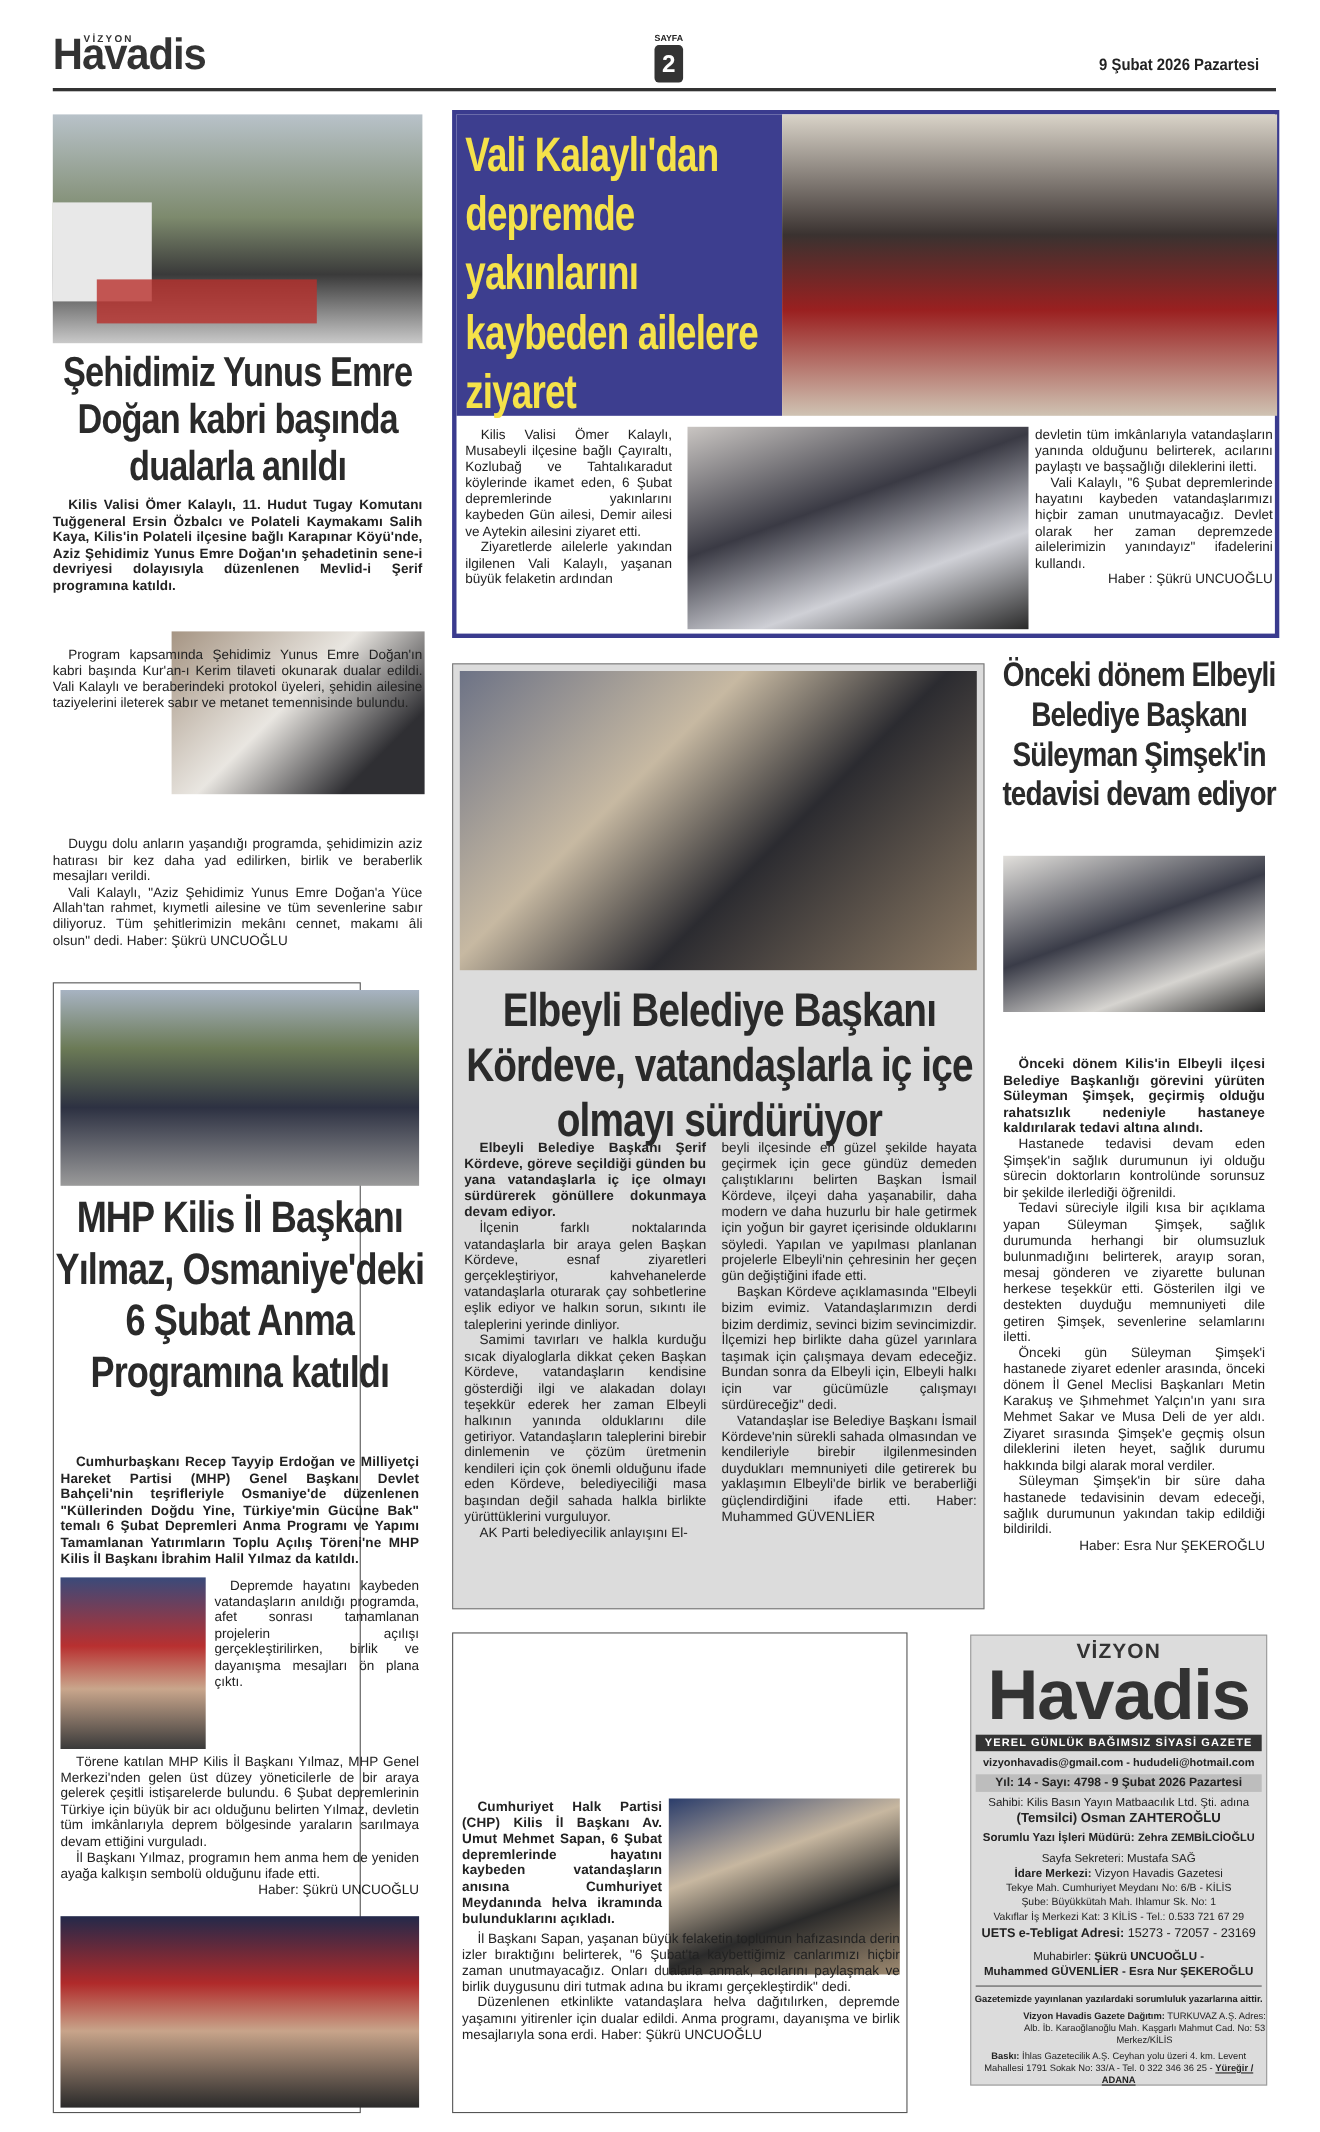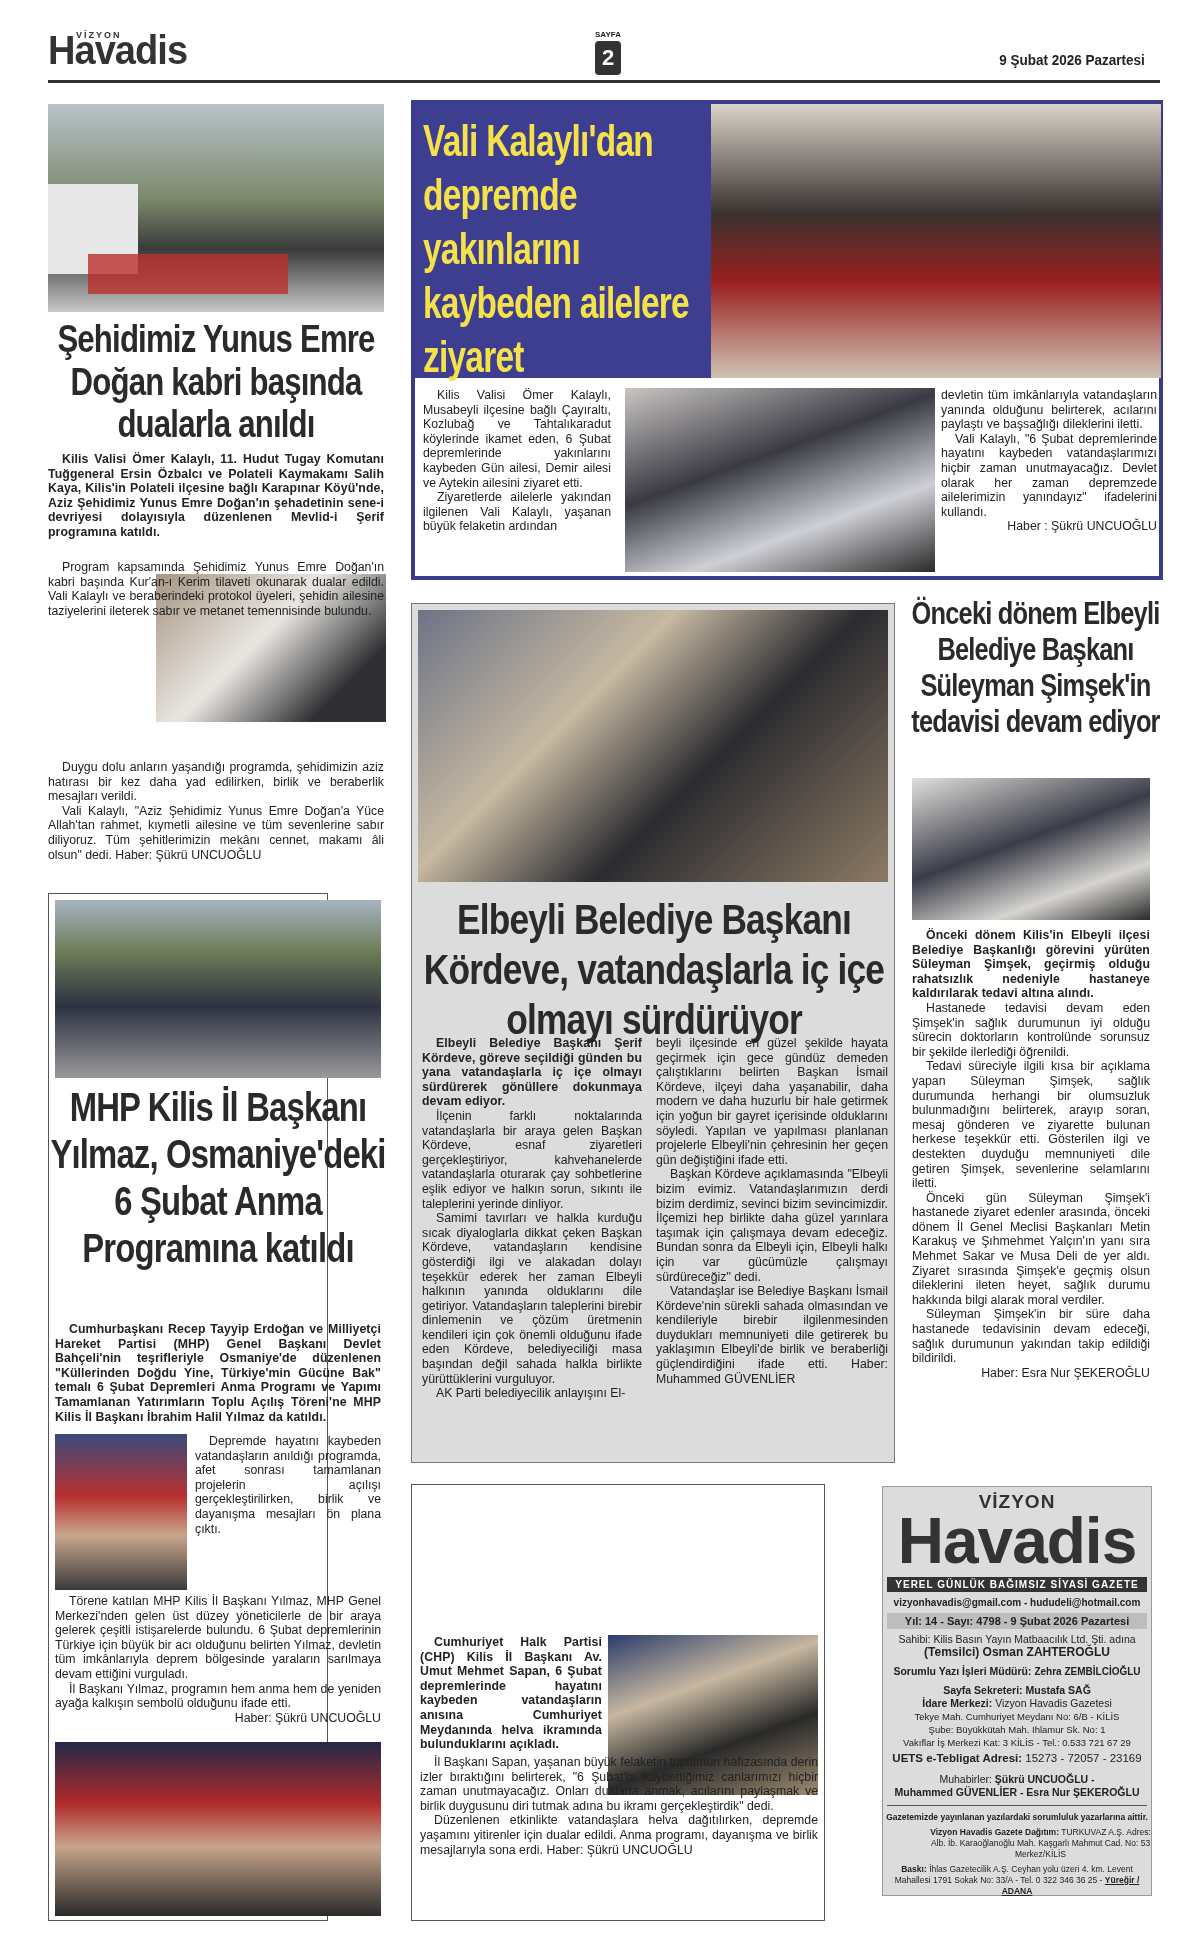--- a/index.html
+++ b/index.html
@@ -55,21 +55,21 @@
 
 <div class="photo" style="left:48px;top:104px;width:336px;height:208px;background:linear-gradient(180deg,#b8c2c9 0%,#7d8a6d 45%,#3a3a3a 70%,#c9c9c9 100%);">
   <div class="abs" style="left:0;top:80px;width:90px;height:90px;background:#e8e8e8;"></div>
   <div class="abs" style="left:40px;top:150px;width:200px;height:40px;background:#b8302c;opacity:.8;"></div>
 </div>
 <div class="abs" style="left:48px;top:318px;width:336px;">
   <div class="headline" style="font-size:38px;width:410px;margin-left:-37px;">Şehidimiz Yunus Emre Doğan kabri başında dualarla anıldı</div>
 </div>
 <div class="abs lead" style="left:48px;top:452px;width:336px;text-indent:14px;">Kilis Valisi Ömer Kalaylı, 11. Hudut Tugay Komutanı Tuğgeneral Ersin Özbalcı ve Polateli Kaymakamı Salih Kaya, Kilis'in Polateli ilçesine bağlı Karapınar Köyü'nde, Aziz Şehidimiz Yunus Emre Doğan'ın şehadetinin sene-i devriyesi dolayısıyla düzenlenen Mevlid-i Şerif programına katıldı.</div>
 <div class="photo" style="left:156px;top:574px;width:230px;height:148px;background:linear-gradient(135deg,#a69583 0%,#e9e6e1 45%,#2f2f33 80%);"></div>
-<div class="abs body-text" style="left:48px;top:560px;width:336px;">
+<div class="abs body-text" style="left:48px;top:588px;width:336px;">
   <p style="padding-right:0;">Program kapsamında Şehidimiz Yunus Emre Doğan'ın kabri başında Kur'an-ı Kerim tilaveti okunarak dualar edildi. Vali Kalaylı ve beraberindeki protokol üyeleri, şehidin ailesine taziyelerini ileterek sabır ve metanet temennisinde bulundu.</p>
 </div>
 <div class="abs body-text" style="left:48px;top:760px;width:336px;">
   <p>Duygu dolu anların yaşandığı programda, şehidimizin aziz hatırası bir kez daha yad edilirken, birlik ve beraberlik mesajları verildi.</p>
   <p>Vali Kalaylı, "Aziz Şehidimiz Yunus Emre Doğan'a Yüce Allah'tan rahmet, kıymetli ailesine ve tüm sevenlerine sabır diliyoruz. Tüm şehitlerimizin mekânı cennet, makamı âli olsun" dedi. Haber: Şükrü UNCUOĞLU</p>
 </div>
 
 <div class="abs blue-box">
   <div class="abs blue-head">
     <div class="headline">Vali Kalaylı'dan depremde yakınlarını kaybeden ailelere ziyaret</div>
@@ -105,21 +105,21 @@
     <p>Başkan Kördeve açıklamasında "Elbeyli bizim evimiz. Vatandaşlarımızın derdi bizim derdimiz, sevinci bizim sevincimizdir. İlçemizi hep birlikte daha güzel yarınlara taşımak için çalışmaya devam edeceğiz. Bundan sonra da Elbeyli için, Elbeyli halkı için var gücümüzle çalışmayı sürdüreceğiz" dedi.</p>
     <p>Vatandaşlar ise Belediye Başkanı İsmail Kördeve'nin sürekli sahada olmasından ve kendileriyle birebir ilgilenmesinden duydukları memnuniyeti dile getirerek bu yaklaşımın Elbeyli'de birlik ve beraberliği güçlendirdiğini ifade etti. Haber: Muhammed GÜVENLİER</p>
   </div>
 </div>
 
 <div class="abs" style="left:910px;top:596px;width:250px;">
   <div class="headline" style="font-size:31px;line-height:36px;width:305px;margin-left:-27px;">Önceki dönem Elbeyli Belediye Başkanı Süleyman Şimşek'in tedavisi devam ediyor</div>
 </div>
 <div class="photo" style="left:912px;top:778px;width:238px;height:142px;background:linear-gradient(160deg,#e2e0dc 0%,#3a3c48 45%,#d6d4d0 75%,#2a2a2a 100%);"></div>
 <div class="abs" style="left:912px;top:928px;width:238px;">
-  <div class="lead" style="text-indent:14px;">Önceki dönem Kilis'in Elbeyli ilçesi Belediye Başkanlığı görevini yürüten Süleyman Şimşek, geçirmiş olduğu rahatsızlık nedeniyle hastaneye kaldırılarak tedavi altına alındı.</div>
+  <div class="lead" style="text-indent:14px;margin-top:32px;">Önceki dönem Kilis'in Elbeyli ilçesi Belediye Başkanlığı görevini yürüten Süleyman Şimşek, geçirmiş olduğu rahatsızlık nedeniyle hastaneye kaldırılarak tedavi altına alındı.</div>
   <div class="body-text">
     <p>Hastanede tedavisi devam eden Şimşek'in sağlık durumunun iyi olduğu sürecin doktorların kontrolünde sorunsuz bir şekilde ilerlediği öğrenildi.</p>
     <p>Tedavi süreciyle ilgili kısa bir açıklama yapan Süleyman Şimşek, sağlık durumunda herhangi bir olumsuzluk bulunmadığını belirterek, arayıp soran, mesaj gönderen ve ziyarette bulunan herkese teşekkür etti. Gösterilen ilgi ve destekten duyduğu memnuniyeti dile getiren Şimşek, sevenlerine selamlarını iletti.</p>
     <p>Önceki gün Süleyman Şimşek'i hastanede ziyaret edenler arasında, önceki dönem İl Genel Meclisi Başkanları Metin Karakuş ve Şıhmehmet Yalçın'ın yanı sıra Mehmet Sakar ve Musa Deli de yer aldı. Ziyaret sırasında Şimşek'e geçmiş olsun dileklerini ileten heyet, sağlık durumu hakkında bilgi alarak moral verdiler.</p>
     <p>Süleyman Şimşek'in bir süre daha hastanede tedavisinin devam edeceği, sağlık durumunun yakından takip edildiği bildirildi.</p>
   </div>
   <div class="byline">Haber: Esra Nur ŞEKEROĞLU</div>
 </div>
 
 <div class="abs mhp-box">
@@ -157,21 +157,21 @@
   <div class="yil">Yıl: 14 - Sayı: 4798 - 9 Şubat 2026 Pazartesi</div>
   <div class="line">Sahibi: Kilis Basın Yayın Matbaacılık Ltd. Şti. adına</div>
   <div class="line" style="font-weight:bold;font-size:12px;margin-bottom:6px;">
     <span>(Temsilci)</span>
     <span>Osman ZAHTEROĞLU</span>
   </div>
   <div class="line" style="margin-bottom:6px;">
     <b>Sorumlu Yazı İşleri Müdürü:</b>
     <b style="font-size:10px;">Zehra ZEMBİLCİOĞLU</b>
   </div>
-  <div class="line" style="font-weight:bold;">Sayfa Sekreteri: Mustafa SAĞ</div>
+  <div class="line" style="font-weight:normal;">Sayfa Sekreteri: Mustafa SAĞ</div>
   <div class="line">
     <b>İdare Merkezi:</b>
     <span>Vizyon Havadis Gazetesi</span>
   </div>
   <div class="line" style="font-size:9.5px;">Tekye Mah. Cumhuriyet Meydanı No: 6/B - KİLİS</div>
   <div class="line" style="font-size:9.5px;">Şube: Büyükkütah Mah. Ihlamur Sk. No: 1</div>
   <div class="line" style="font-size:9.5px;">Vakıflar İş Merkezi Kat: 3 KİLİS - Tel.: 0.533 721 67 29</div>
   <div class="line" style="margin-top:3px;font-size:11.5px;">
     <b>UETS e-Tebligat Adresi:</b>
     <span>15273 - 72057 - 23169</span>

